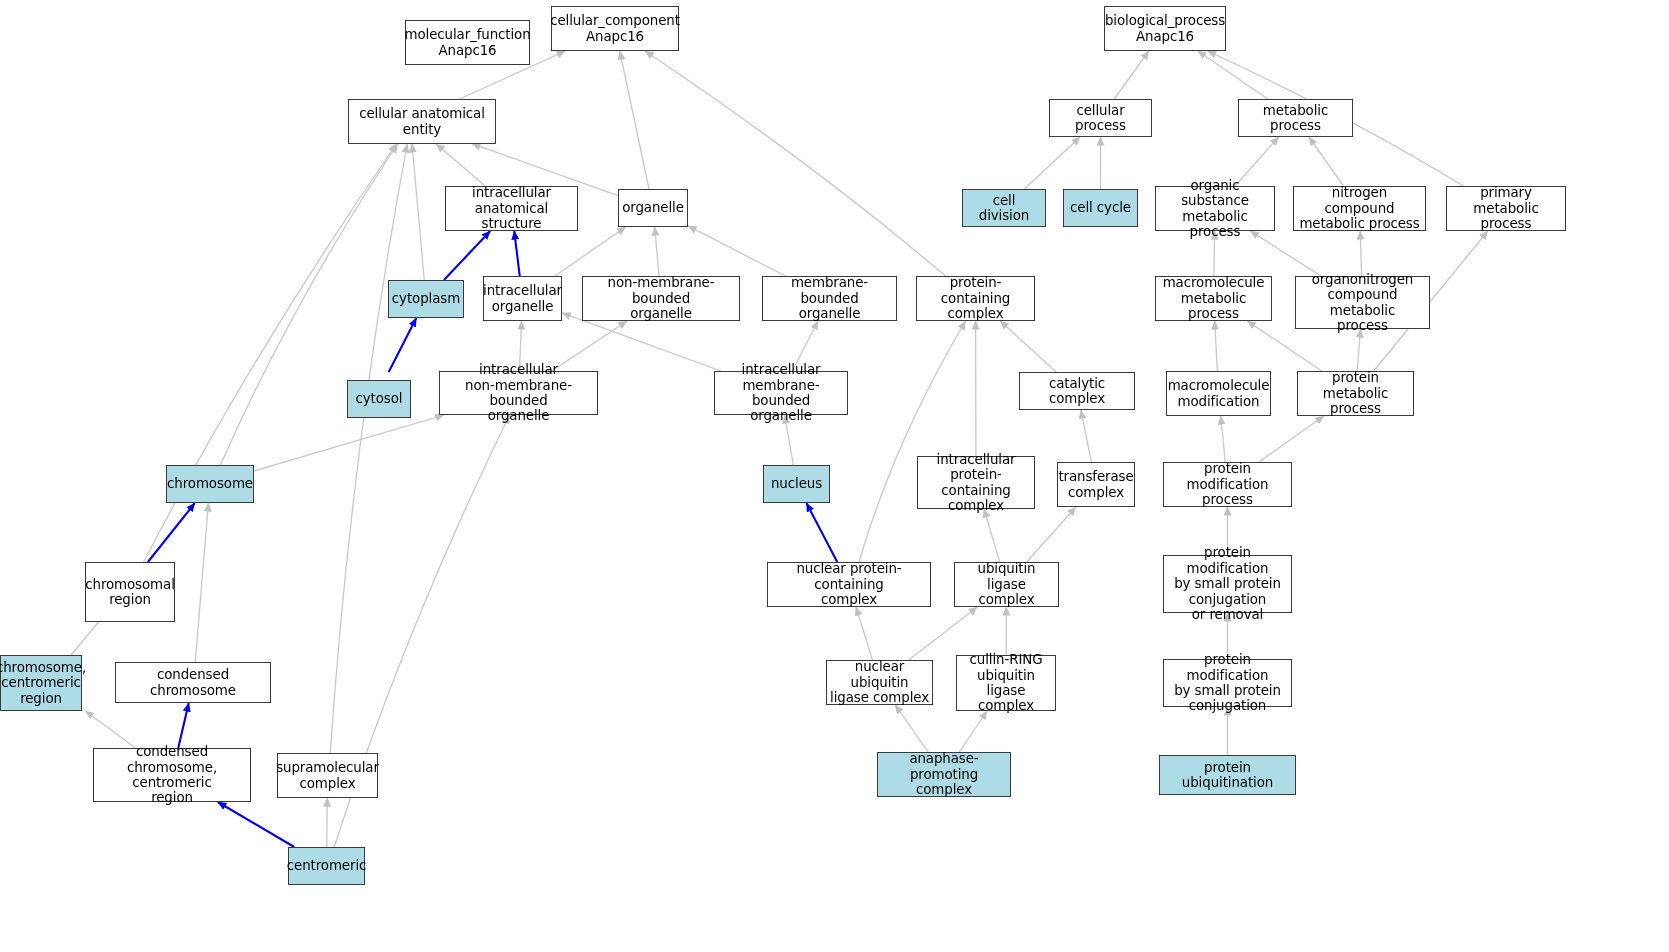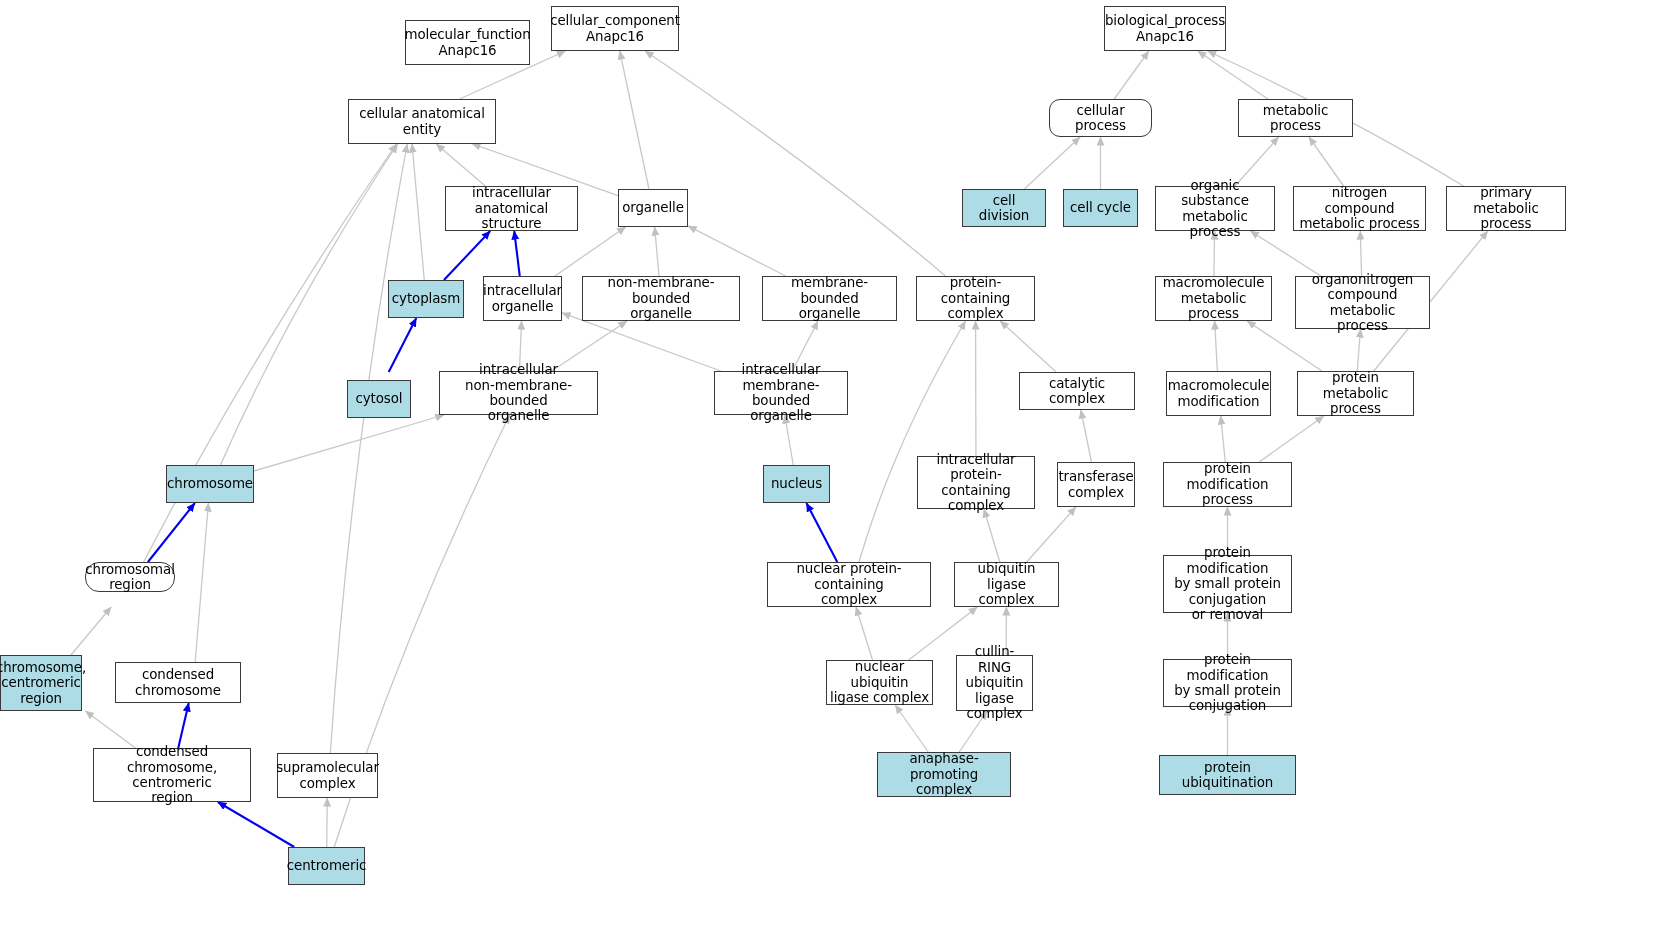--- a/index.html
+++ b/index.html
@@ -121,21 +121,21 @@
   </svg>
   <div id="nodes-group">
       <div class="go-node" style="left: 405px; top: 20px; width: 125px; height: 45px;">molecular_function
 Anapc16</div>
       <div class="go-node" style="left: 551px; top: 6px; width: 128px; height: 45px;">cellular_component
 Anapc16</div>
       <div class="go-node" style="left: 1104px; top: 6px; width: 122px; height: 45px;">biological_process
 Anapc16</div>
       <div class="go-node" style="left: 348px; top: 99px; width: 148px; height: 45px;">cellular anatomical
 entity</div>
-      <div class="go-node" style="left: 1049px; top: 99px; width: 103px; height: 38px; border-radius: 11px;">cellular process</div>
+      <div class="go-node" style="left: 1049px; top: 99px; width: 103px; height: 38px;">cellular process</div>
       <div class="go-node" style="left: 1238px; top: 99px; width: 115px; height: 38px;">metabolic process</div>
       <div class="go-node" style="left: 445px; top: 186px; width: 133px; height: 45px;">intracellular
 anatomical structure</div>
       <div class="go-node" style="left: 618px; top: 189px; width: 70px; height: 38px;">organelle</div>
       <div class="go-node hl" style="left: 962px; top: 189px; width: 84px; height: 38px;">cell division</div>
       <div class="go-node hl" style="left: 1063px; top: 189px; width: 75px; height: 38px;">cell cycle</div>
       <div class="go-node" style="left: 1155px; top: 186px; width: 120px; height: 45px;">organic substance
 metabolic process</div>
       <div class="go-node" style="left: 1293px; top: 186px; width: 133px; height: 45px;">nitrogen compound
 metabolic process</div>
@@ -169,37 +169,37 @@
 process</div>
       <div class="go-node hl" style="left: 166px; top: 465px; width: 88px; height: 38px;">chromosome</div>
       <div class="go-node hl" style="left: 763px; top: 465px; width: 67px; height: 38px;">nucleus</div>
       <div class="go-node" style="left: 917px; top: 456px; width: 118px; height: 53px;">intracellular
 protein-containing
 complex</div>
       <div class="go-node" style="left: 1057px; top: 462px; width: 78px; height: 45px;">transferase
 complex</div>
       <div class="go-node" style="left: 1163px; top: 462px; width: 129px; height: 45px;">protein modification
 process</div>
-      <div class="go-node" style="left: 85px; top: 562px; width: 90px; height: 30px; border-radius: 14px;">chromosomal
+      <div class="go-node" style="left: 85px; top: 562px; width: 90px; height: 60px;">chromosomal
 region</div>
       <div class="go-node" style="left: 767px; top: 562px; width: 164px; height: 45px;">nuclear protein-containing
 complex</div>
       <div class="go-node" style="left: 954px; top: 562px; width: 105px; height: 45px;">ubiquitin ligase
 complex</div>
       <div class="go-node" style="left: 1163px; top: 555px; width: 129px; height: 58px;">protein modification
 by small protein
 conjugation
 or removal</div>
       <div class="go-node hl" style="left: 0px; top: 655px; width: 82px; height: 56px;">chromosome,
 centromeric
 region</div>
-      <div class="go-node" style="left: 115px; top: 662px; width: 126px; height: 41px;">condensed chromosome</div>
+      <div class="go-node" style="left: 115px; top: 662px; width: 156px; height: 41px;">condensed chromosome</div>
       <div class="go-node" style="left: 826px; top: 660px; width: 107px; height: 45px;">nuclear ubiquitin
 ligase complex</div>
-      <div class="go-node" style="left: 956px; top: 655px; width: 77px; height: 56px;">cullin-RING
+      <div class="go-node" style="left: 956px; top: 655px; width: 100px; height: 56px;">cullin-RING
 ubiquitin ligase
 complex</div>
       <div class="go-node" style="left: 1163px; top: 659px; width: 129px; height: 48px;">protein modification
 by small protein
 conjugation</div>
       <div class="go-node" style="left: 93px; top: 748px; width: 158px; height: 54px;">condensed chromosome,
 centromeric
 region</div>
       <div class="go-node" style="left: 277px; top: 753px; width: 101px; height: 45px;">supramolecular
 complex</div>

